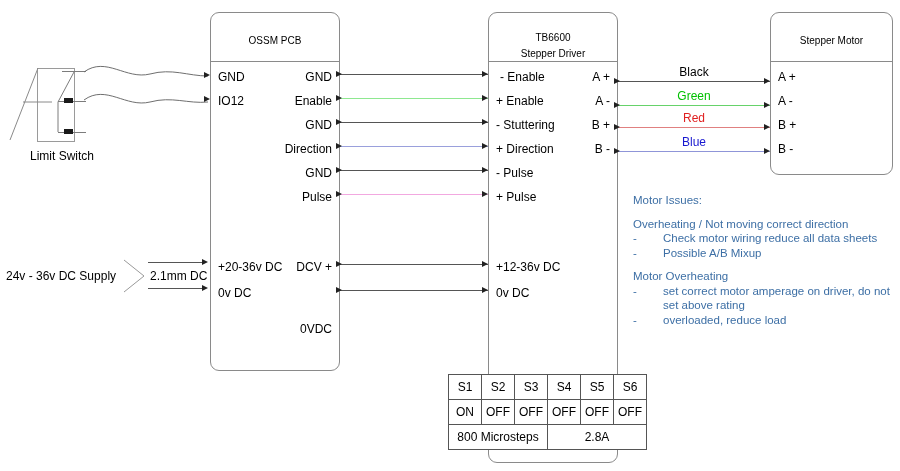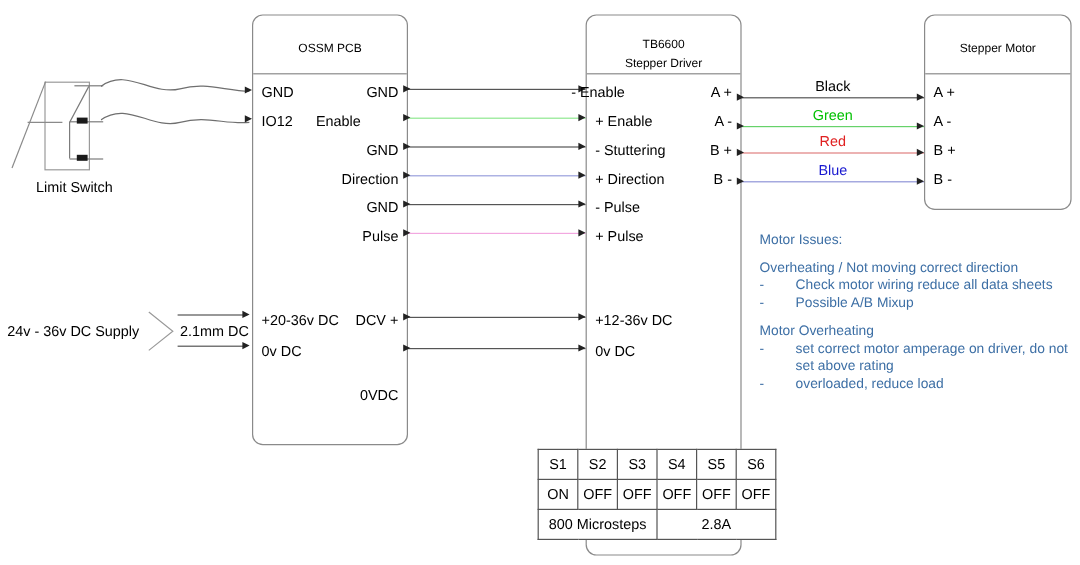--- a/index.html
+++ b/index.html
@@ -156,21 +156,21 @@
 
   <div class="blk" style="left:210px;top:12px;width:130px;height:359px;">
     <div class="blk-title" style="top:20px;">OSSM PCB</div>
     <div class="blk-sep" style="top:48px;"></div>
   </div>
 
   <div class="pinL" style="left:218px;top:71px;">GND</div>
   <div class="pinL" style="left:218px;top:95px;">IO12</div>
 
   <div class="pinR" style="left:232px;top:71px;width:100px;">GND</div>
-  <div class="pinR" style="left:232px;top:95px;width:100px;text-align:center;">Enable</div>
+  <div class="pinR" style="left:232px;top:95px;width:100px;">Enable</div>
   <div class="pinR" style="left:232px;top:119px;width:100px;">GND</div>
   <div class="pinR" style="left:232px;top:143px;width:100px;">Direction</div>
   <div class="pinR" style="left:232px;top:167px;width:100px;">GND</div>
   <div class="pinR" style="left:232px;top:191px;width:100px;">Pulse</div>
 
   <div class="pinL" style="left:218px;top:261px;">+20-36v DC</div>
   <div class="pinL" style="left:218px;top:287px;">0v DC</div>
   <div class="pinR" style="left:252px;top:261px;width:80px;">DCV +</div>
   <div class="pinR" style="left:252px;top:287px;width:80px;margin-top:36px;">0VDC</div>
 
@@ -205,21 +205,21 @@
     <div class="arw" style="left:482px;top:261px;"></div>
     <div class="arw" style="left:482px;top:287px;"></div>
   </div>
 
   <div class="blk" style="left:488px;top:12px;width:130px;height:451px;">
     <div class="blk-title" style="top:17px;">TB6600</div>
     <div class="blk-title" style="top:33px;">Stepper Driver</div>
     <div class="blk-sep" style="top:48px;"></div>
   </div>
 
-  <div class="pinL" style="left:476px;top:71px;text-align:right;">- Enable</div>
+  <div class="pinL" style="left:500px;top:71px;text-align:right;">- Enable</div>
   <div class="pinL" style="left:496px;top:95px;">+ Enable</div>
   <div class="pinL" style="left:496px;top:119px;">- Stuttering</div>
   <div class="pinL" style="left:496px;top:143px;">+ Direction</div>
   <div class="pinL" style="left:496px;top:167px;">- Pulse</div>
   <div class="pinL" style="left:496px;top:191px;">+ Pulse</div>
 
   <div class="pinR" style="left:540px;top:71px;width:70px;">A +</div>
   <div class="pinR" style="left:540px;top:95px;width:70px;">A -</div>
   <div class="pinR" style="left:540px;top:119px;width:70px;">B +</div>
   <div class="pinR" style="left:540px;top:143px;width:70px;">B -</div>

